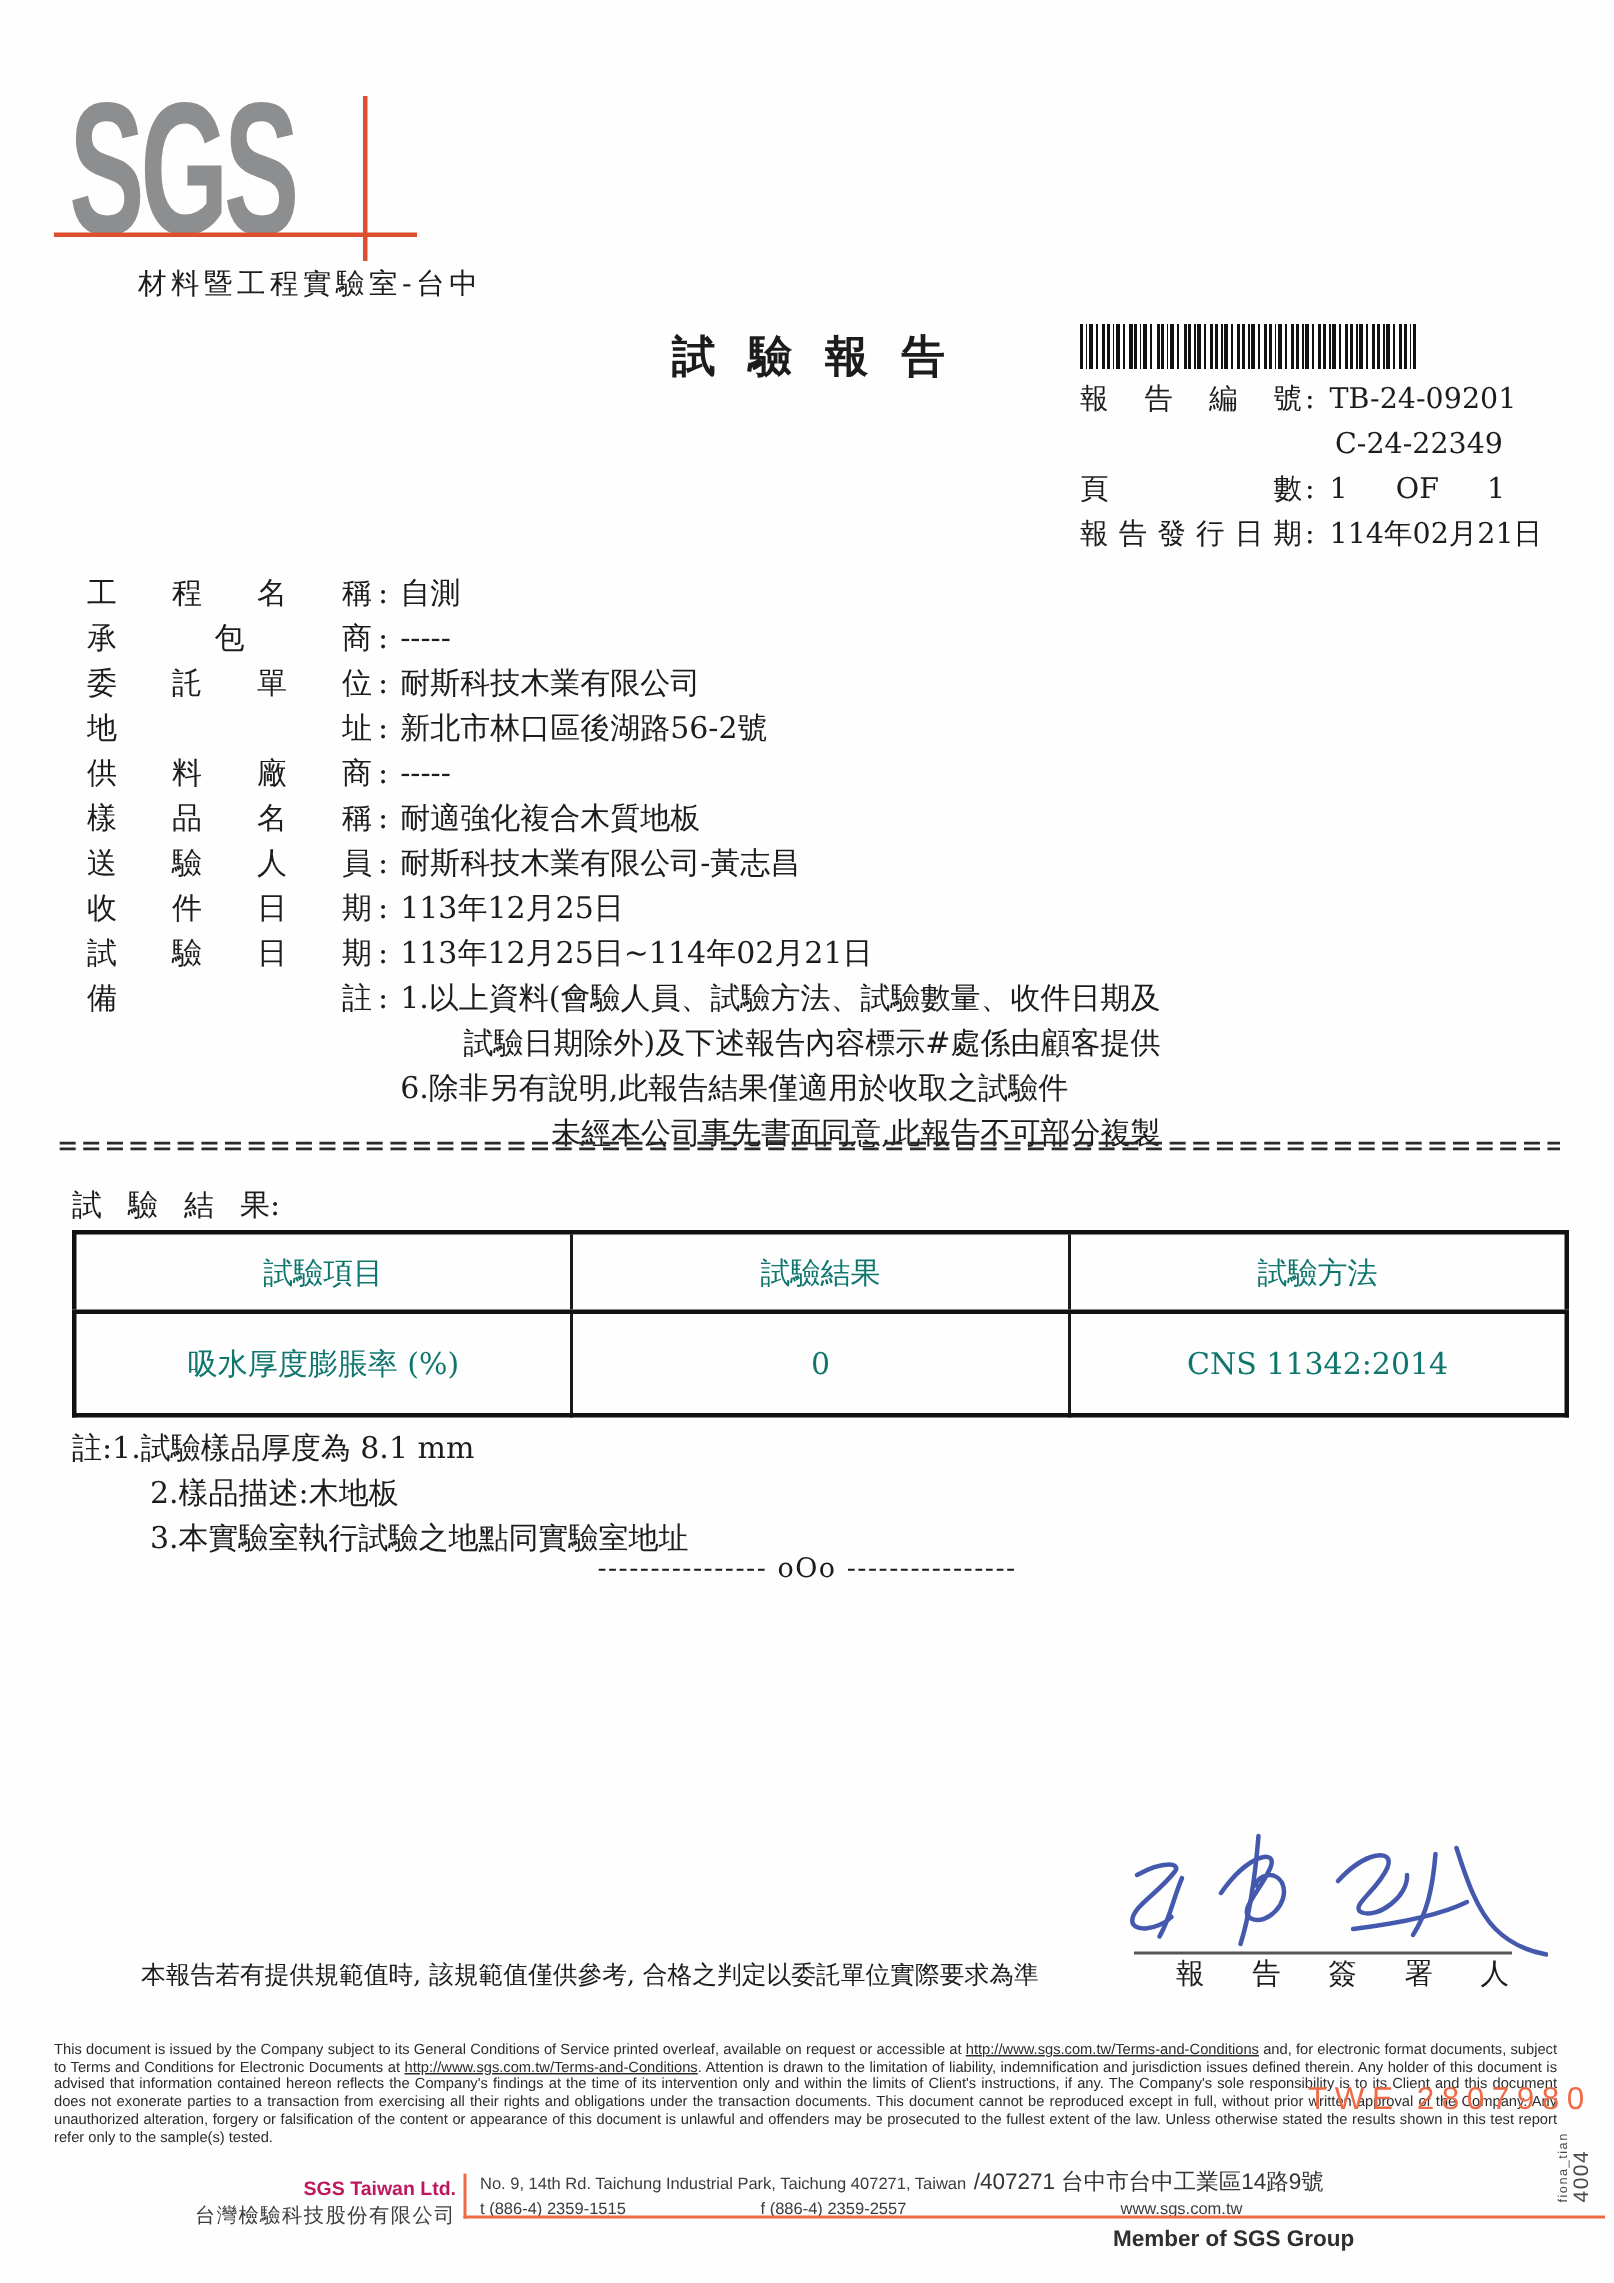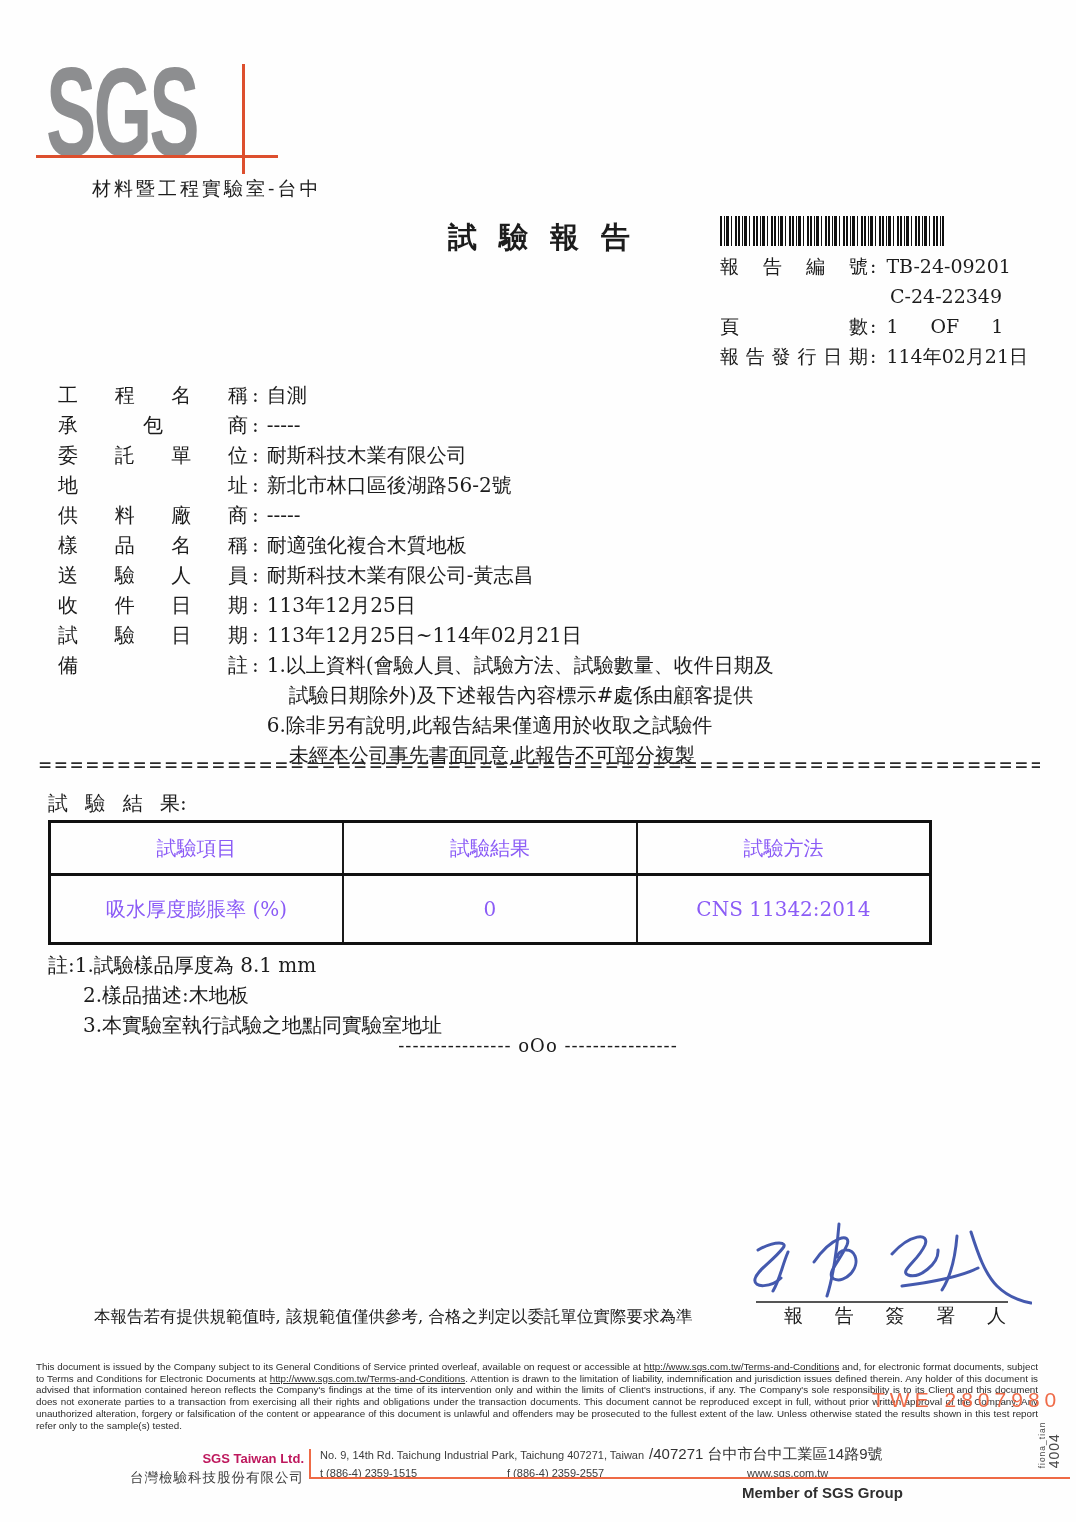--- a/index.html
+++ b/index.html
@@ -28,36 +28,36 @@
   .info-value{margin-left:10px;white-space:nowrap;}
   .info-spacer{width:160px;}
   .pages{word-spacing:26px;}
 
   
   .fields{position:absolute;left:48px;top:380px;font-size:20px;}
   .field-row{display:flex;line-height:30px;align-items:baseline;}
   .field-label{width:190px;margin-left:10px;}
   .field-colon{margin-left:4px;}
   .field-value{margin-left:8px;}
-  .vline.ind{margin-left:22px;}
+  .vline.ind{margin-left:22px;text-align:right;}
 
   
   .separator{position:absolute;left:38px;top:754px;width:1002px;font-size:17px;font-weight:700;
              letter-spacing:1.5px;white-space:nowrap;overflow:hidden;color:#2a2a2a;}
   .results-label{position:absolute;left:48px;top:790px;font-size:20px;display:flex;align-items:baseline;}
   .rl-chars{width:132px;}
-  .rtable{position:absolute;left:48px;top:820px;width:884px;border-collapse:collapse;
-          font-size:20px;color:#8b5cf6;table-layout:fixed;}
+  .rtable{position:absolute;left:48px;top:820px;width:998px;border-collapse:collapse;
+          font-size:20px;color:#0f766e;table-layout:fixed;}
   .rtable th,.rtable td{border:2px solid #1a1a1a;text-align:center;font-weight:400;padding:0;}
   .rtable{border:3px solid #111;}
   .rtable th{height:50px;border-bottom:3px solid #111;}
   .rtable td{height:66px;}
 
   .tnotes{position:absolute;left:48px;top:950px;font-size:20px;line-height:30px;}
-  .tnotes .ind{margin-left:35px;}
+  .tnotes .ind{margin-left:52px;}
   .ooo{position:absolute;left:0;top:1035px;width:1076px;text-align:center;font-size:18px;letter-spacing:1px;}
 
   
   .sig-svg{position:absolute;left:742px;top:1216px;}
   .sig-line{position:absolute;left:756px;top:1301px;width:252px;border-top:2px solid #555;}
   .statement{position:absolute;left:94px;top:1306px;font-size:16.5px;white-space:nowrap;}
   .signer{position:absolute;left:784px;top:1303px;font-size:19px;width:222px;}
 
   
   .fineprint{position:absolute;left:36px;top:1351px;width:1002px;

